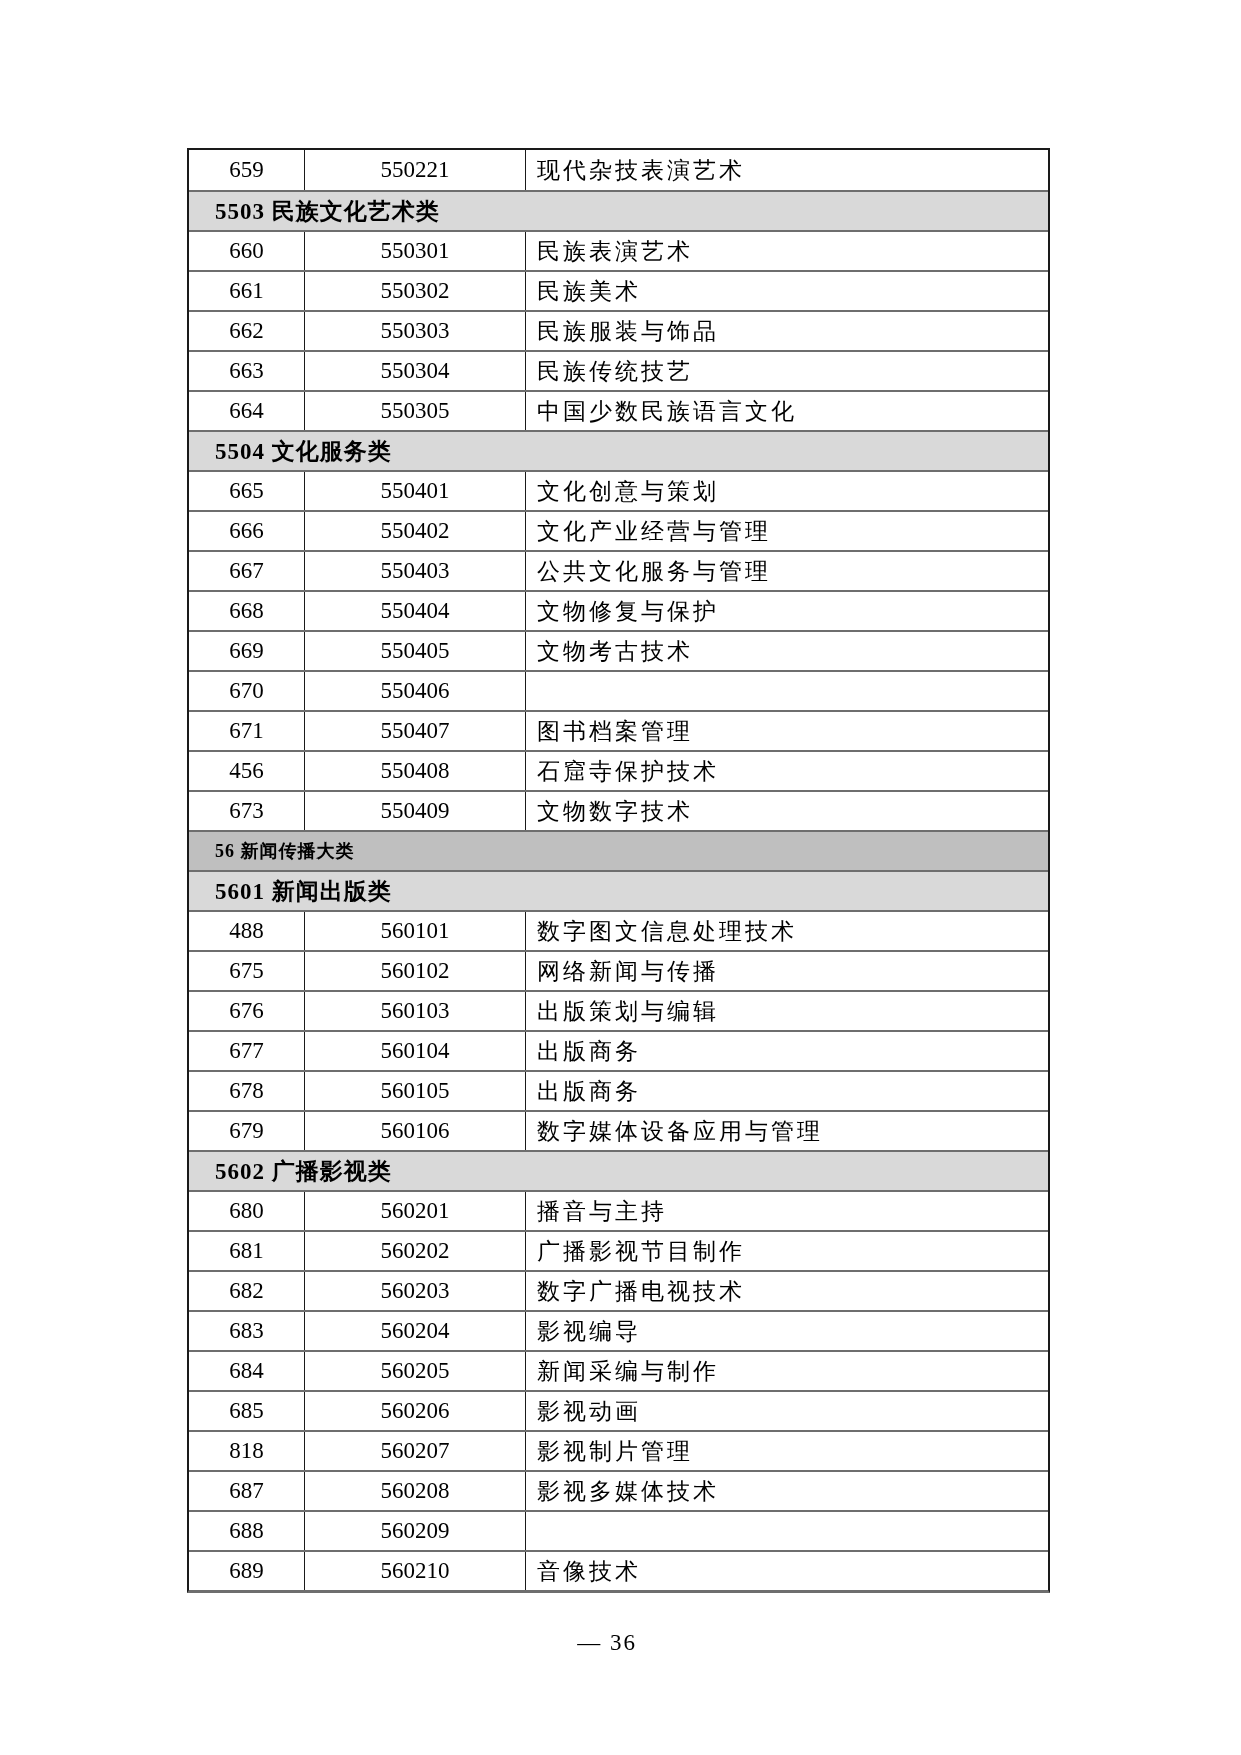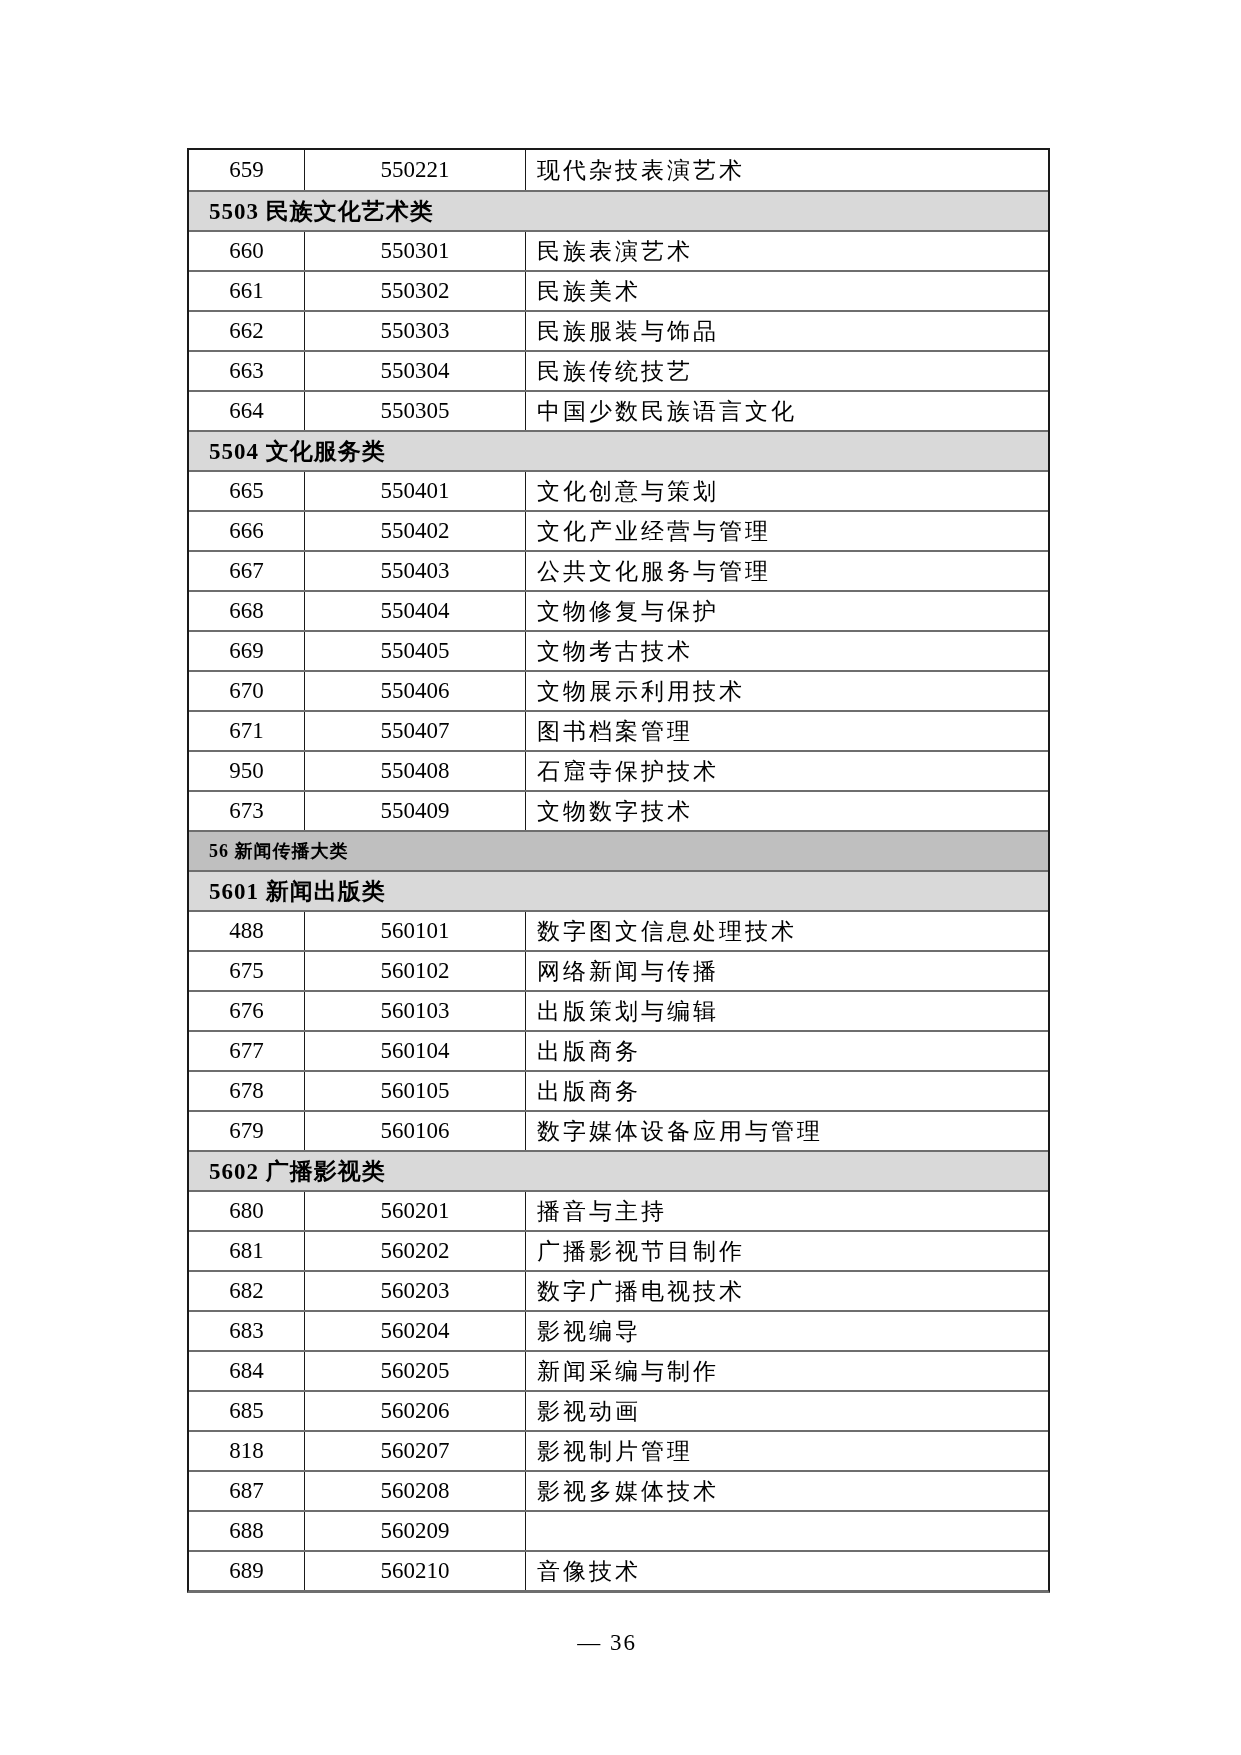--- a/index.html
+++ b/index.html
@@ -42,21 +42,21 @@
     border-right:1.5px solid #1a1a1a;
   }
   .c3 {
     padding-left:11px;
     letter-spacing:3px;
   }
   .row.section, .row.major {
     display:flex;
     align-items:center;
     font-weight:bold;
-    padding-left:20px;
+    padding-left:26px;
   }
   .row.section {
     background:var(--section-bg,#d9d9d9);
     font-size:23px;
     letter-spacing:1px;
   }
   .row.major {
     background:var(--major-bg,#bfbfbf);
     font-size:18px;
     letter-spacing:1px;
@@ -145,31 +145,30 @@
 
   <div class="row data">
     <div class="cell c1">669</div>
     <div class="cell c2">550405</div>
     <div class="cell c3">文物考古技术</div>
   </div>
 
   <div class="row data">
     <div class="cell c1">670</div>
     <div class="cell c2">550406</div>
-    <div class="cell c3">文物展示利用技术</div>
   </div>
 
   <div class="row data">
     <div class="cell c1">671</div>
     <div class="cell c2">550407</div>
     <div class="cell c3">图书档案管理</div>
   </div>
 
   <div class="row data">
-    <div class="cell c1">950</div>
+    <div class="cell c1">456</div>
     <div class="cell c2">550408</div>
     <div class="cell c3">石窟寺保护技术</div>
   </div>
 
   <div class="row data">
     <div class="cell c1">673</div>
     <div class="cell c2">550409</div>
     <div class="cell c3">文物数字技术</div>
   </div>
 

